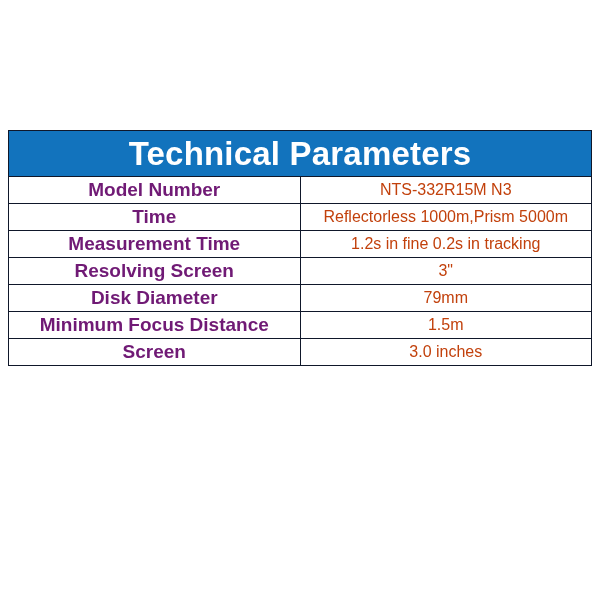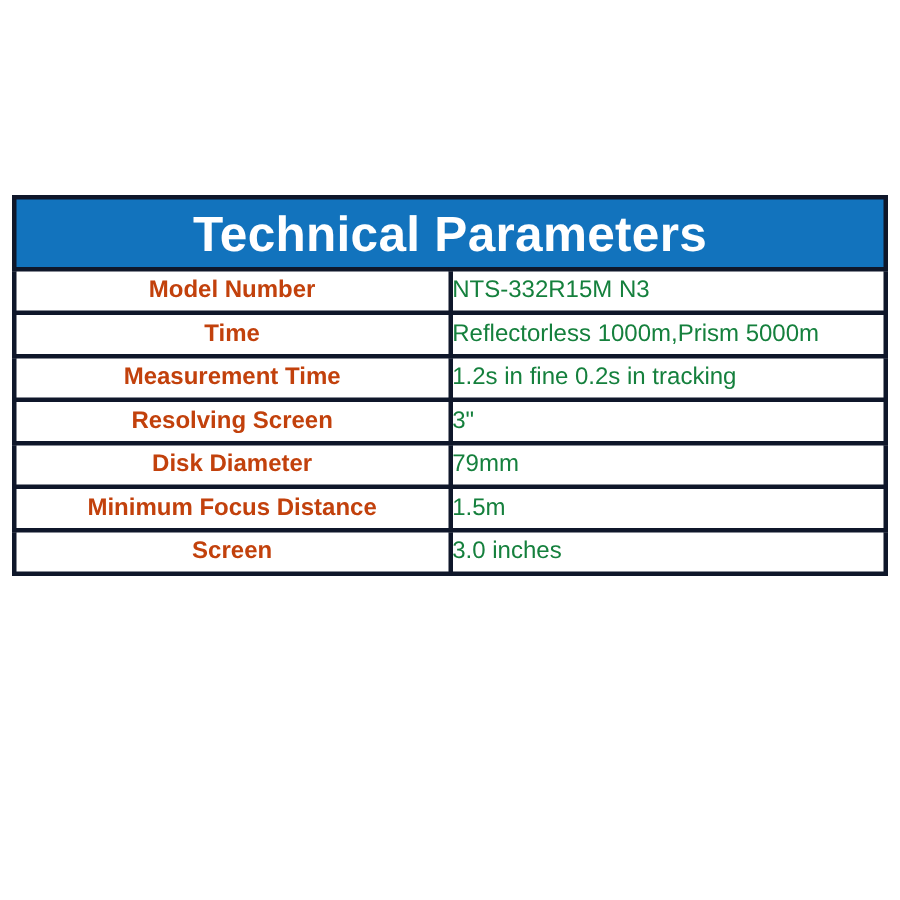--- a/index.html
+++ b/index.html
@@ -21,49 +21,49 @@
   }
   .spec-table {
     position: absolute;
     left: 8px;
     top: 130px;
     width: 584px;
     border-collapse: collapse;
     table-layout: fixed;
   }
   .spec-table td, .spec-table th {
-    border: 3px solid #0f172a;
+    border: 1px solid #0f172a;
     padding: 0;
   }
   .title-cell {
     background: #1273bd;
     color: #ffffff;
     font-size: 33px;
     font-weight: bold;
     text-align: center;
     height: 45px;
     letter-spacing: 0.2px;
     line-height: 45px;
     white-space: nowrap;
   }
   .label-cell {
-    color: #c2410c;
-    font-size: 16px;
+    color: #701a75;
+    font-size: 19px;
     font-weight: bold;
     text-align: center;
     height: 26px;
     line-height: 26px;
     width: 265px;
     white-space: nowrap;
   }
   .value-cell {
-    color: #15803d;
+    color: #c2410c;
     font-size: 16px;
     font-weight: normal;
-    text-align: left;
+    text-align: center;
     height: 26px;
     line-height: 26px;
     white-space: nowrap;
   }
 </style>
 </head>
 <body>
 
 <div class="page">
   <table class="spec-table">

